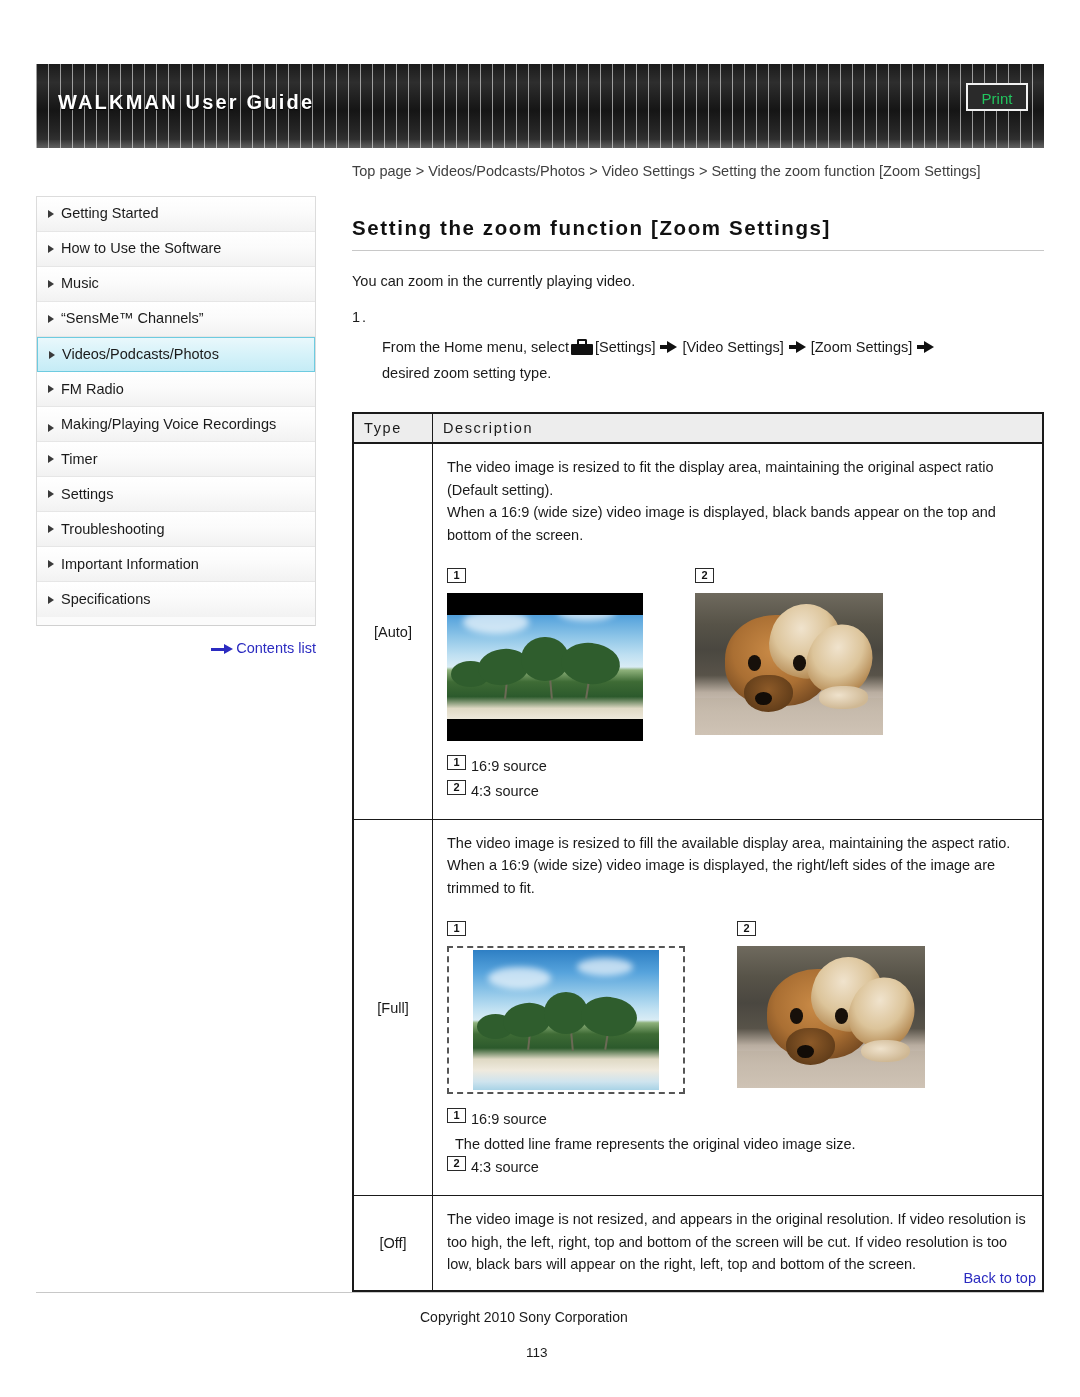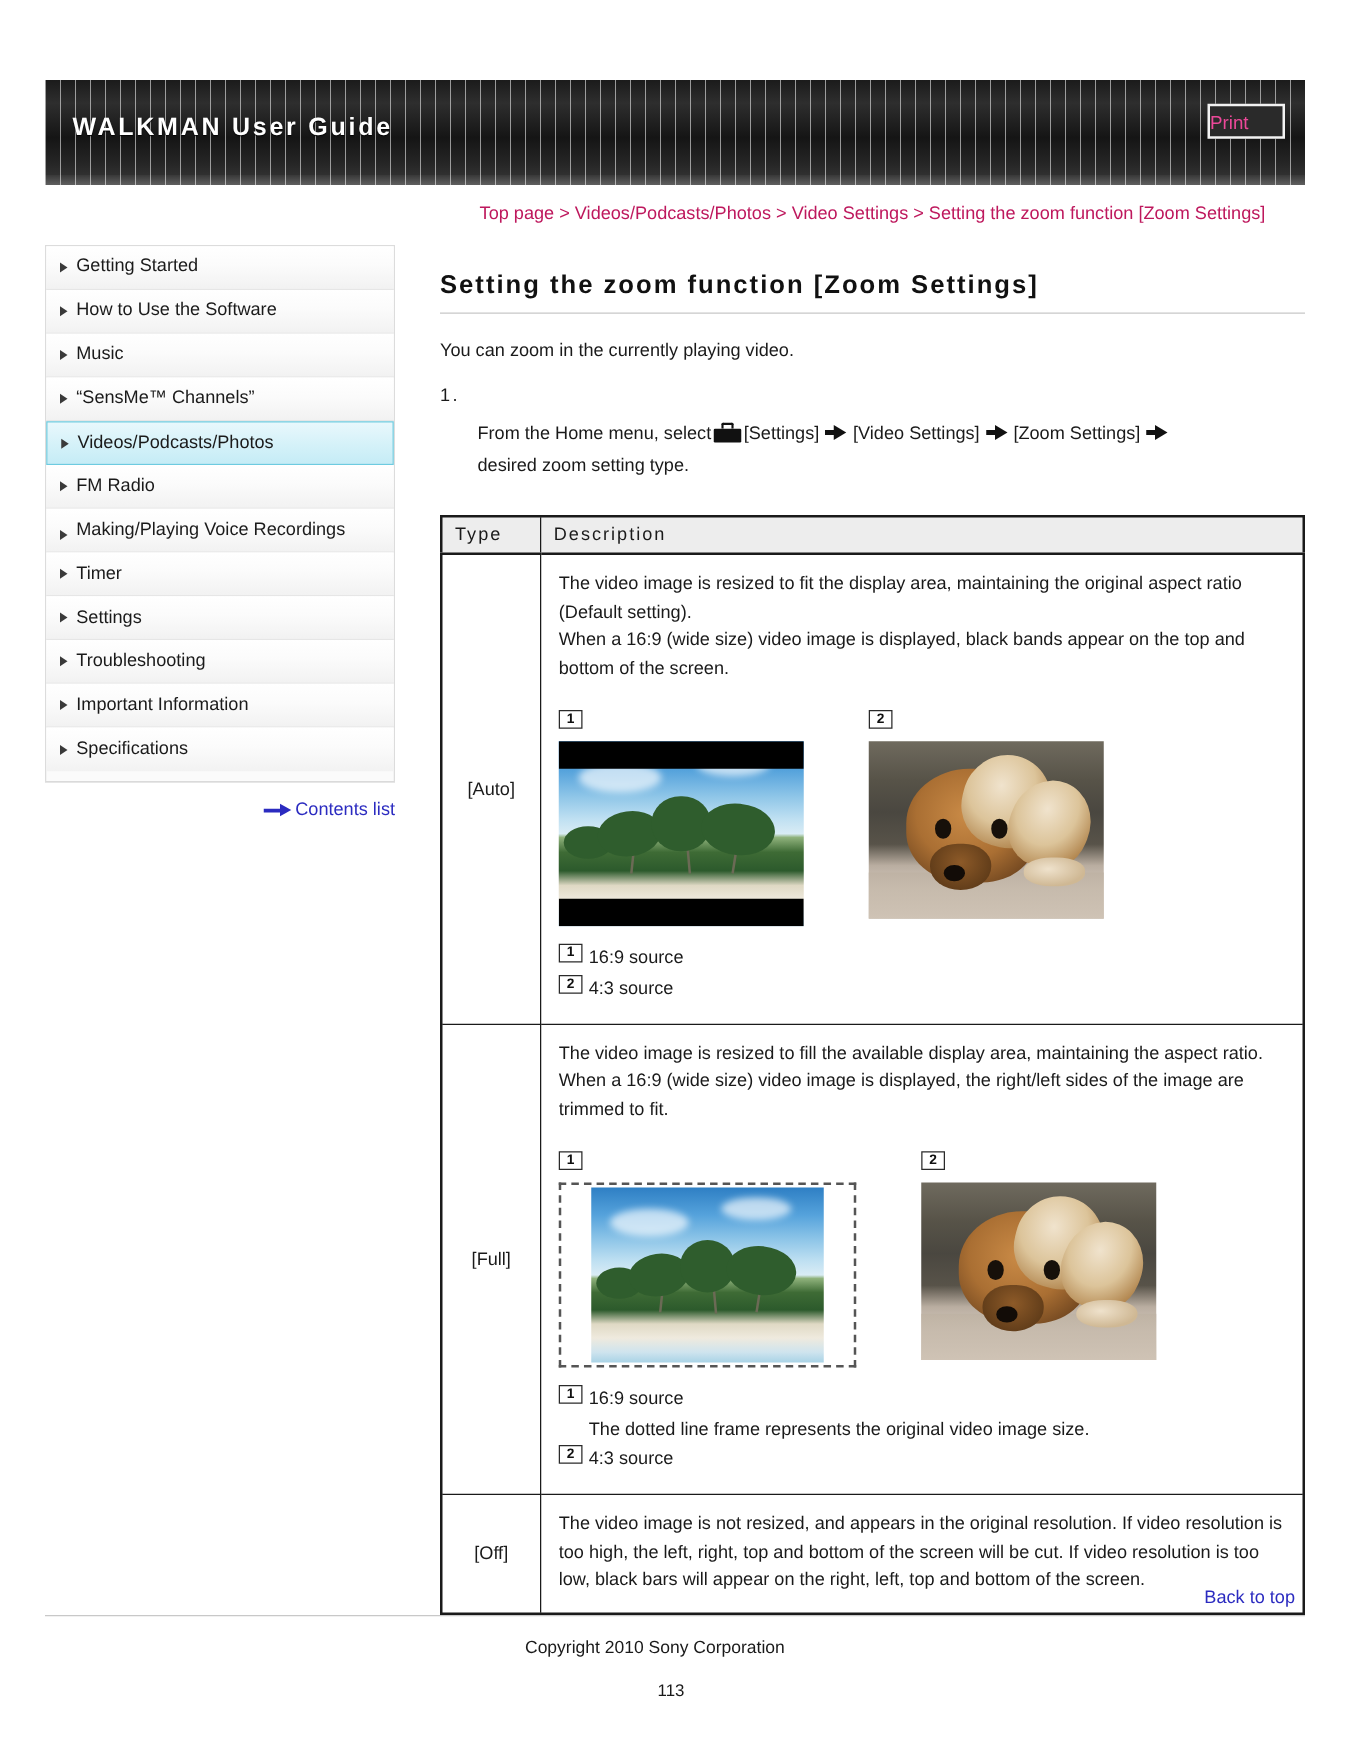--- a/index.html
+++ b/index.html
@@ -58,23 +58,24 @@
     text-shadow: 0 1px 1px #000;
   }
   .print-btn {
     position: absolute;
     right: 16px;
     top: 19px;
     width: 62px;
     height: 28px;
     border: 2px solid #f2f2f2;
     background: #2a2a2a;
-    color: #ec4899;
+    color: #22c55e;
     font-size: 15px;
     line-height: 28px;
+    text-align: center;
     z-index: 2;
     box-sizing: border-box;
     cursor: pointer;
   }
 
   
   .sidebar {
     position: absolute;
     left: 36px;
     top: 196px;
@@ -153,22 +154,22 @@
   }
 
   
   .main {
     position: absolute;
     left: 352px;
     top: 160px;
     width: 692px;
   }
   .breadcrumb {
-    text-align: center;
-    color: #be185d;
+    text-align: left;
+    color: #404040;
     font-size: 14.5px;
     line-height: 1.55;
     cursor: pointer;
   }
   .page-title {
     margin-top: 34px;
     font-size: 20.5px;
     font-weight: bold;
     letter-spacing: 1.6px;
     color: #111;
@@ -424,21 +425,21 @@
     background: #ffffff;
   }
   .caption-list { margin-top: 14px; }
   .caption-line {
     display: flex;
     align-items: flex-start;
     gap: 5px;
     line-height: 1.6;
     margin-bottom: 2px;
   }
-  .caption-sub { margin-left: 24px; line-height: 1.6; }
+  .caption-sub { margin-left: 8px; line-height: 1.6; }
 
   
   .footer {
     position: absolute;
     left: 36px;
     top: 1270px;
     width: 1008px;
   }
   .back-to-top {
     text-align: right;

